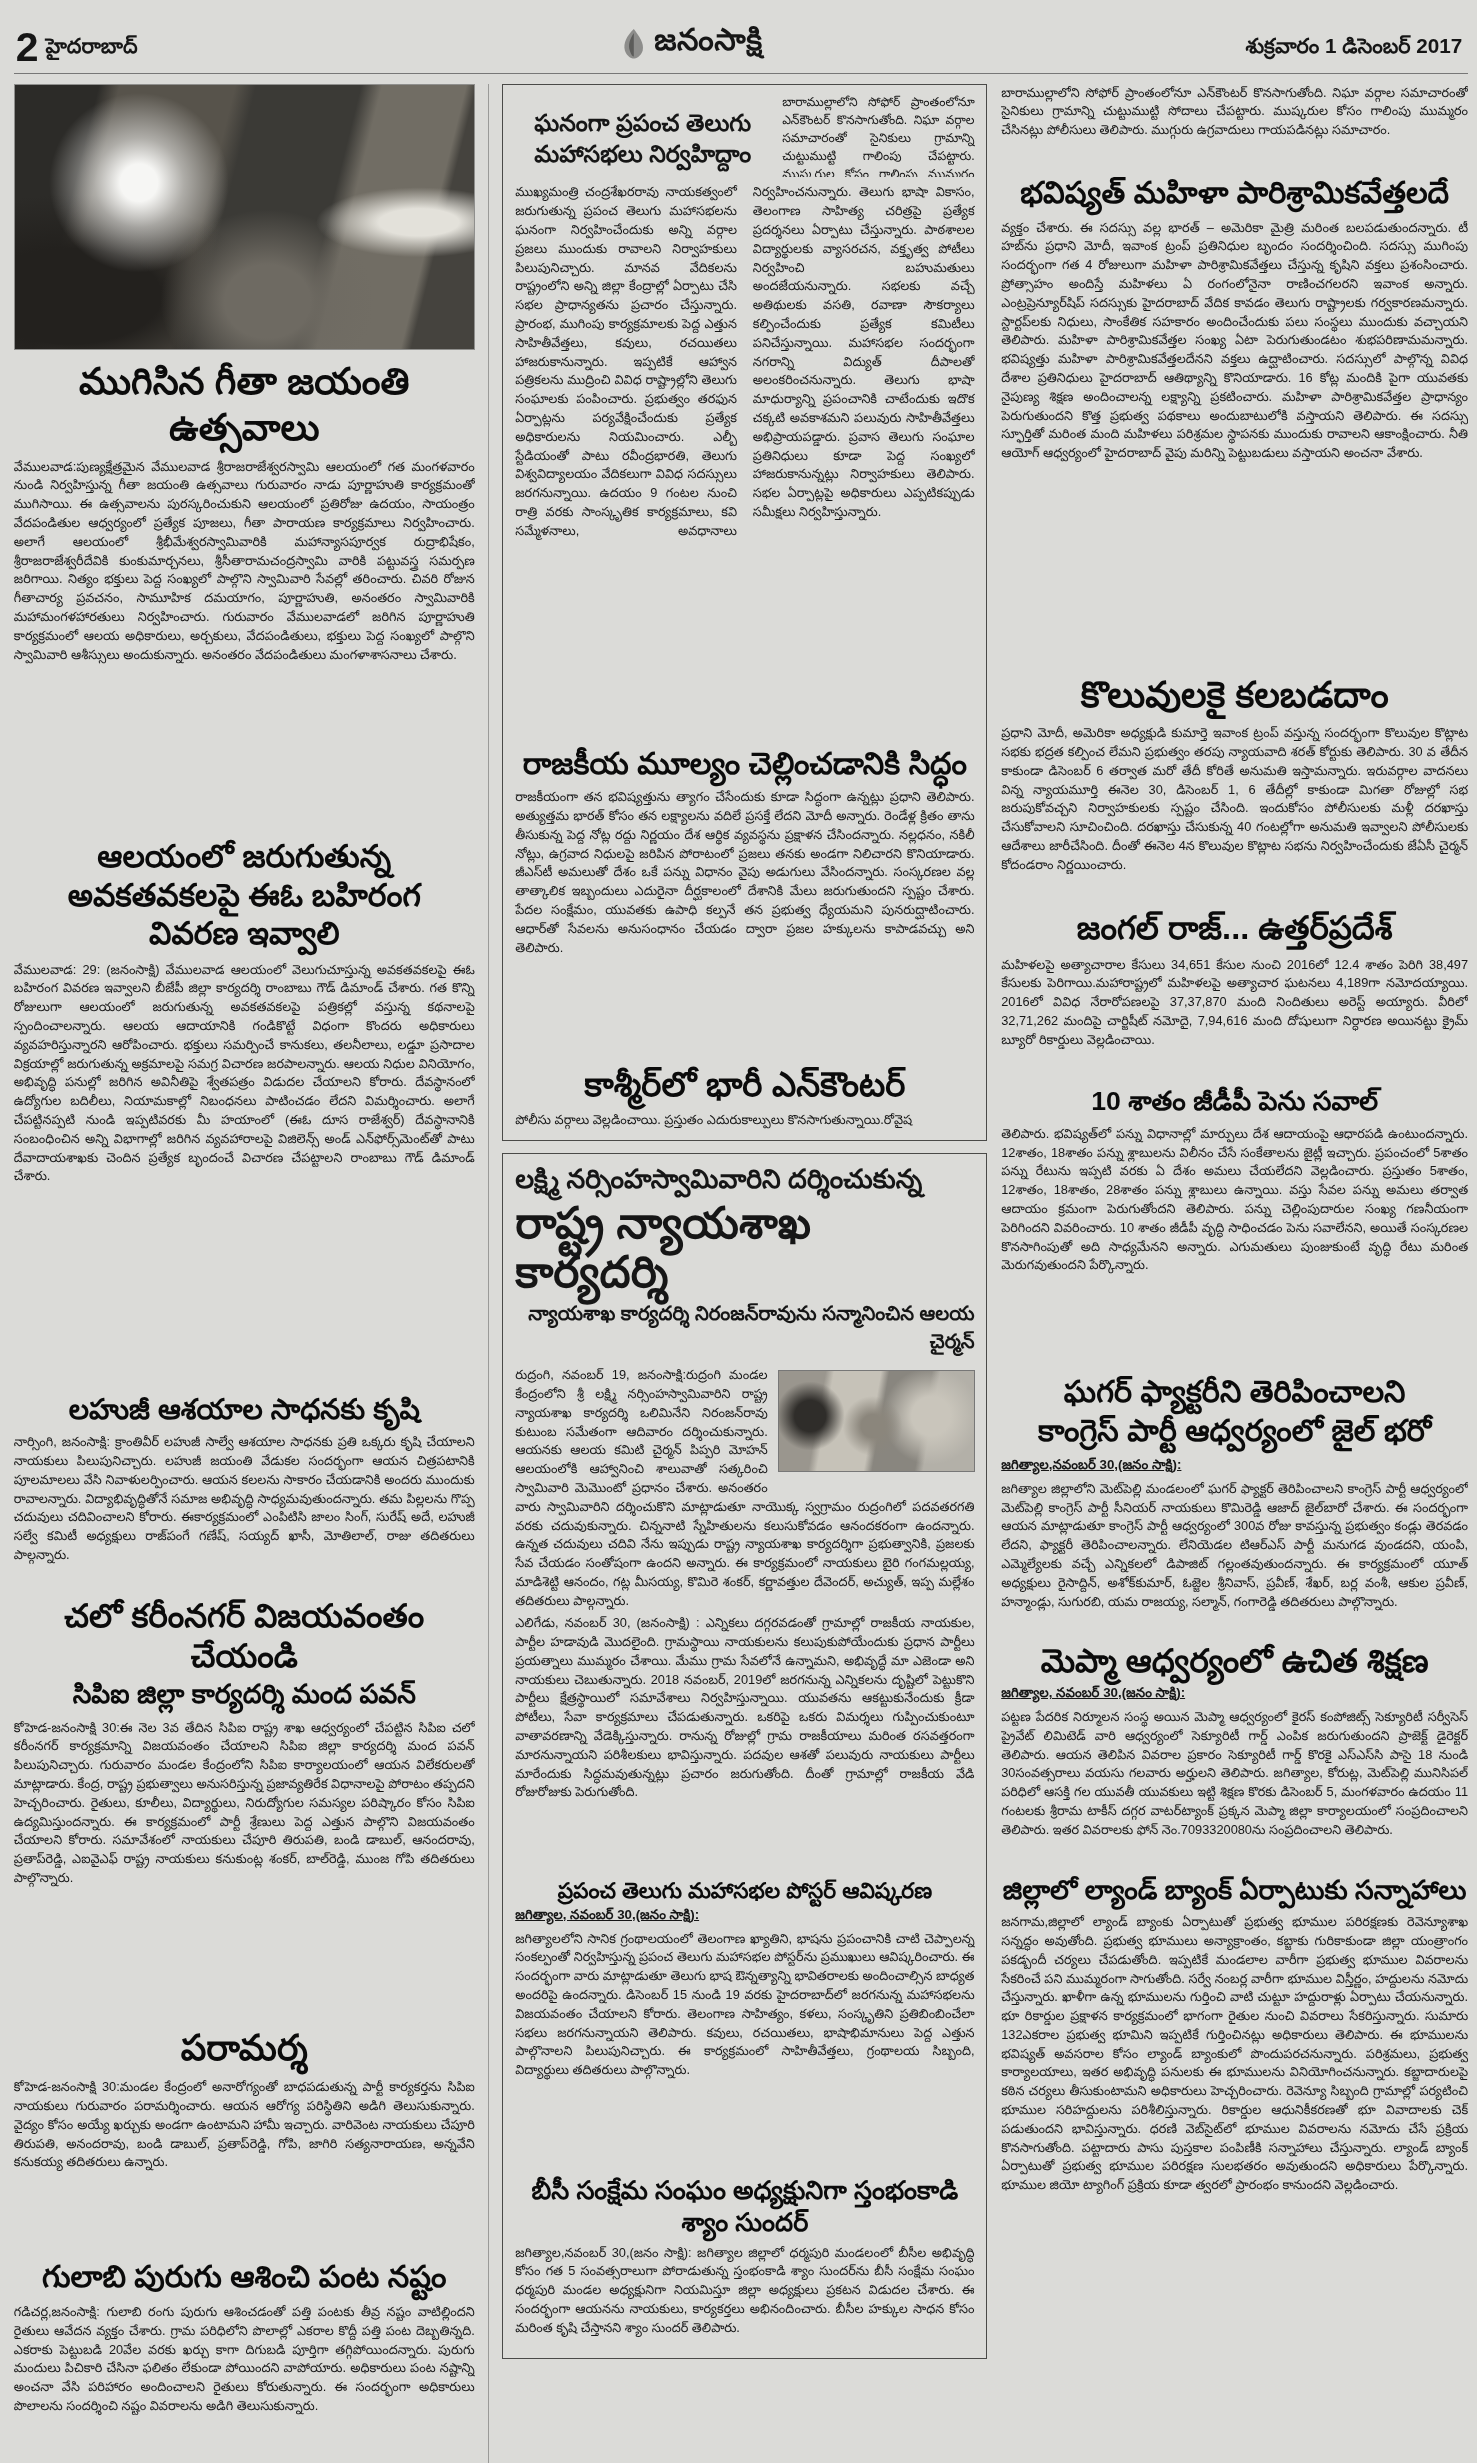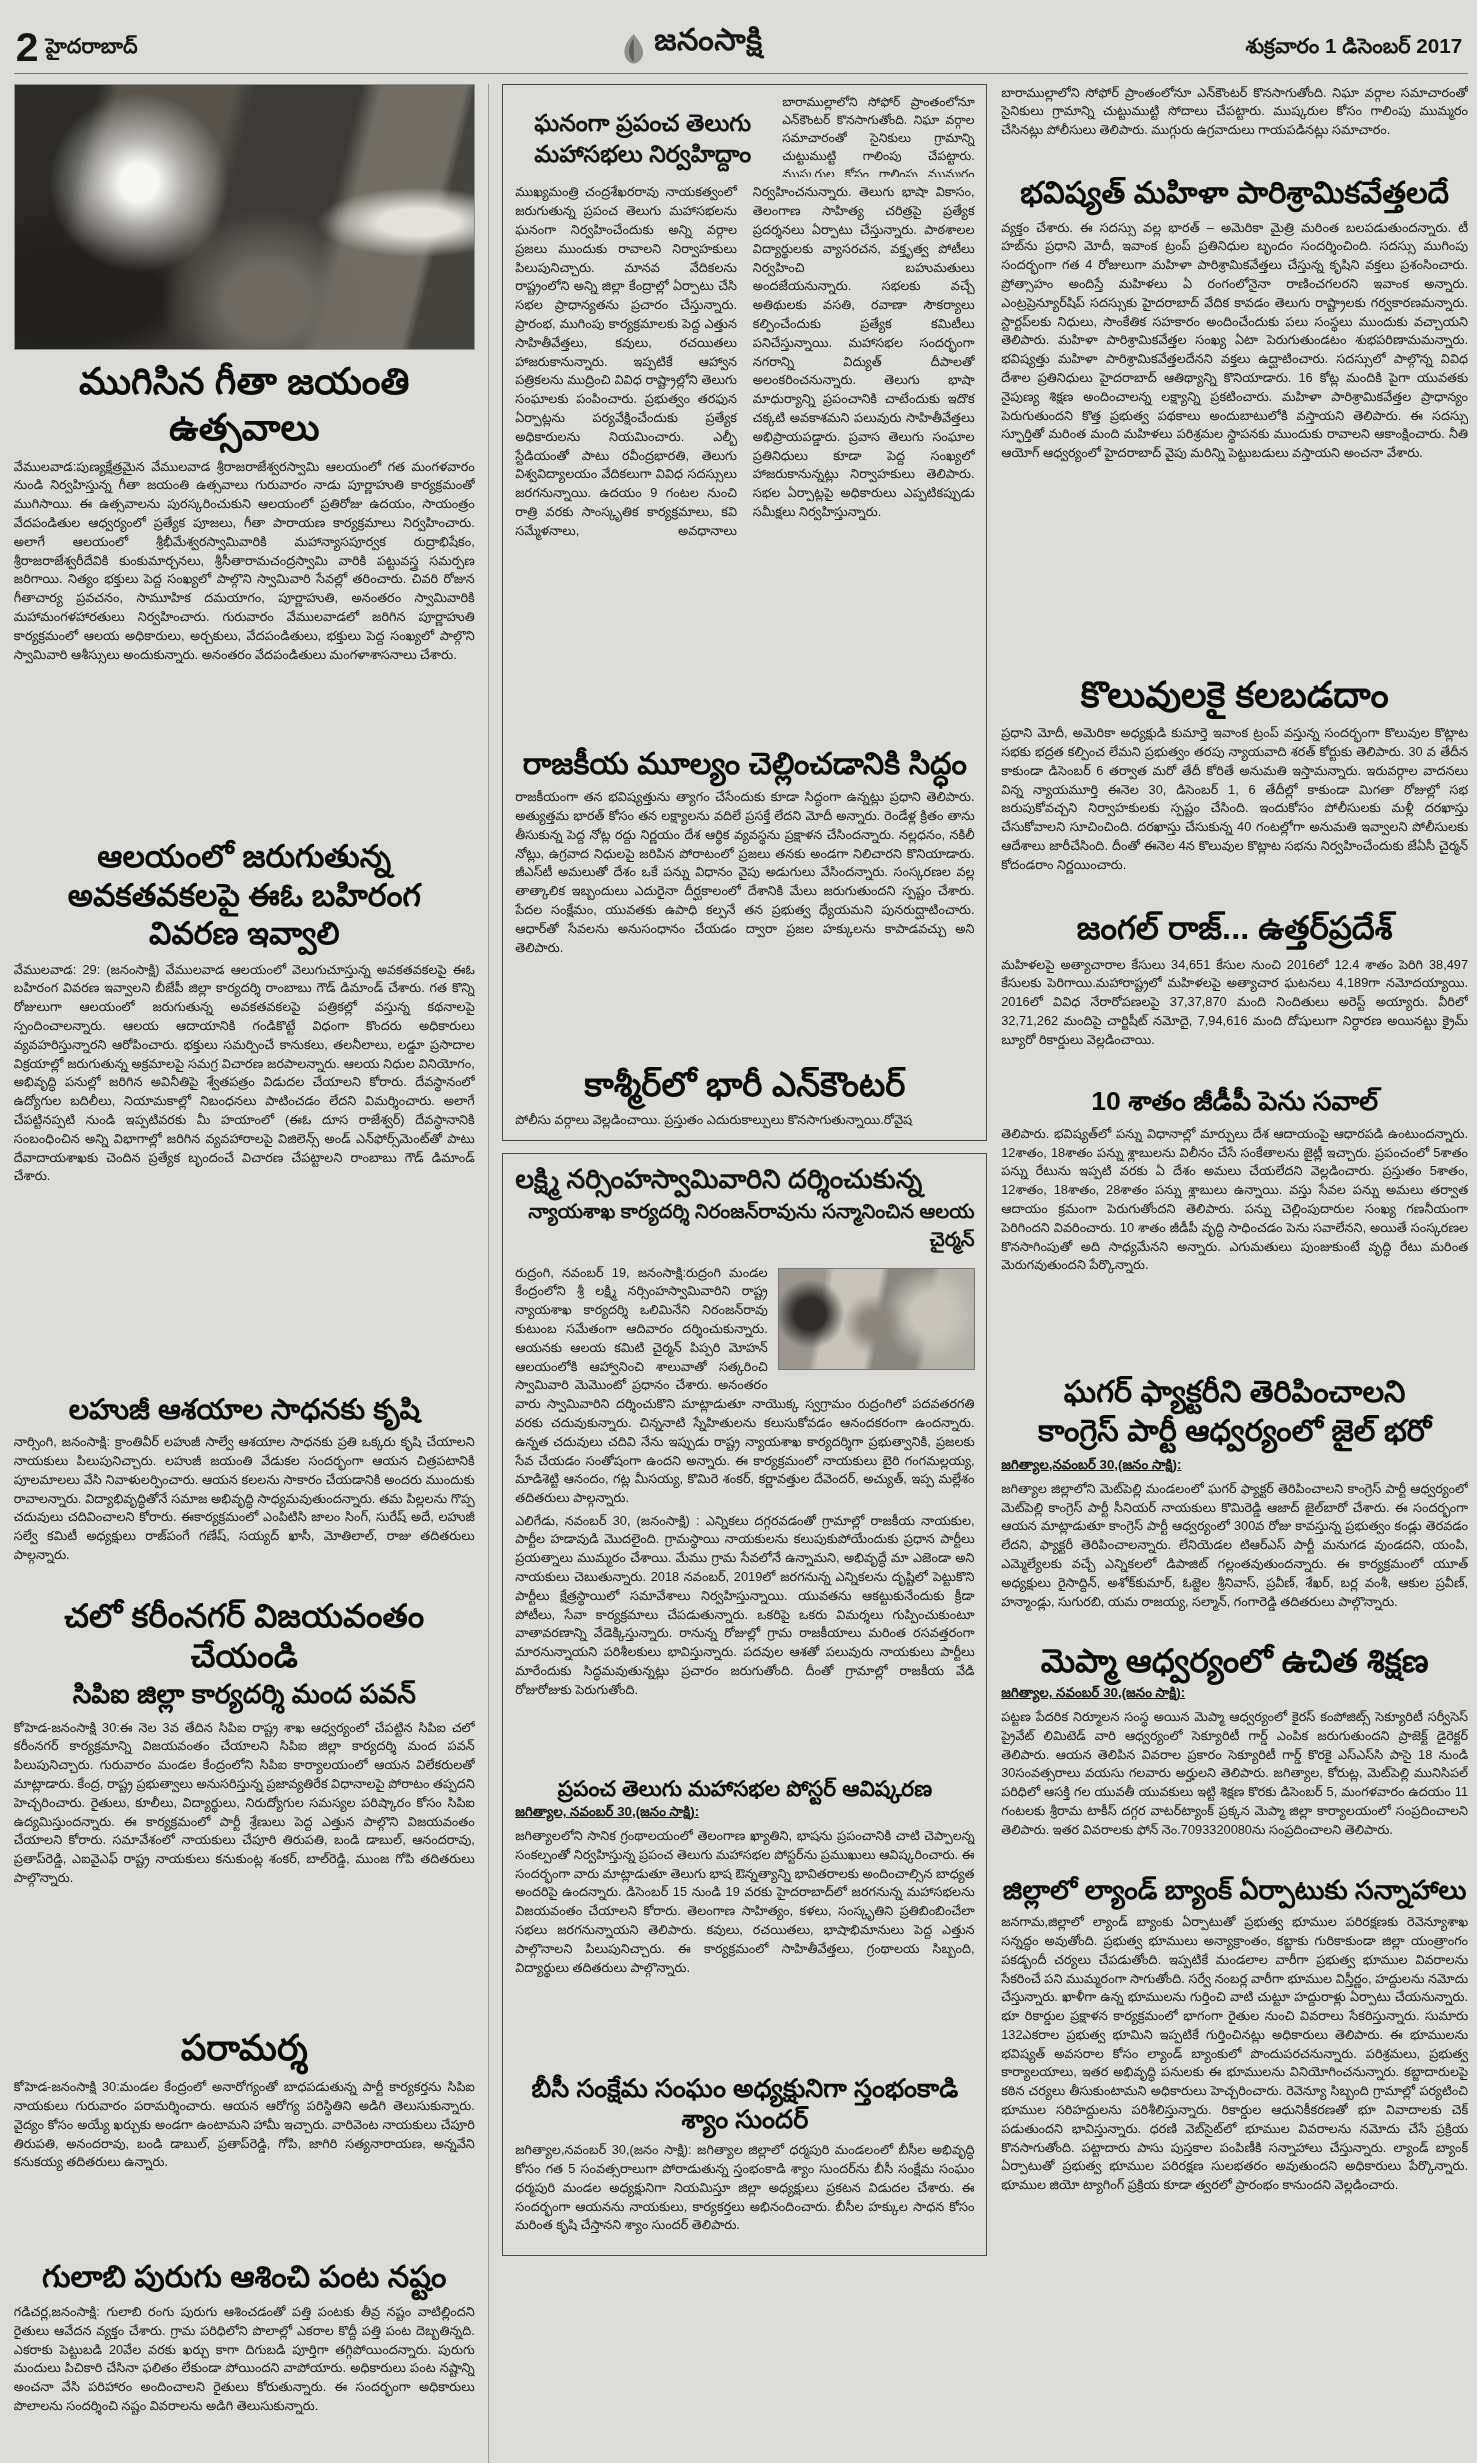--- a/index.html
+++ b/index.html
@@ -6,21 +6,21 @@
   .paper{
     width:1478px;height:2464px;margin:0 auto;background:#dbdbd8;color:#161616;
     font-family:"Liberation Sans","DejaVu Sans",sans-serif;
     box-sizing:border-box;padding:9.9px 9.9px 5.9px 13.8px;overflow:hidden;position:relative;
   }
   
   .masthead-row{display:flex;align-items:flex-end;justify-content:space-between;height:51px;padding:3.9px 5.9px 2px 2px;}
   .mh-left{display:flex;align-items:flex-end;gap:6.9px;}
   .page-num{font-size:41px;font-weight:700;line-height:.85;}
   .city{font-size:20.7px;font-weight:700;padding-bottom:2px;}
-  .mh-center{display:flex;align-items:flex-end;gap:8px;font-size:30.5px;font-weight:800;letter-spacing:0.5px;}
+  .mh-center{display:flex;align-items:center;gap:8px;font-size:30.5px;font-weight:800;letter-spacing:0.5px;}
   .mh-date{font-size:20.7px;font-weight:700;padding-bottom:2px;}
   .head-rule{border-bottom:1.5px solid #777;margin:5.9px 0 9.9px 0;}
   
   .cols{display:flex;gap:13.8px;}
   .col-left{width:461px;flex:none;border-right:1px solid #9a9a98;padding-right:12.8px;}
   .col-mid{width:485px;flex:none;}
   .col-right{flex:1;min-width:0;}
   
   .body{text-align:justify;font-size:12.8px;line-height:1.47;overflow:hidden;word-break:break-word;}
   .hl{font-weight:700;text-align:center;line-height:1.22;color:#0b0b0b;}
@@ -149,20 +149,21 @@
 
         <div class="hl hl-m2">రాజకీయ మూల్యం చెల్లించడానికి సిద్ధం</div>
         <div class="body b-mulyam">రాజకీయంగా తన భవిష్యత్తును త్యాగం చేసేందుకు కూడా సిద్ధంగా ఉన్నట్లు ప్రధాని తెలిపారు. అత్యుత్తమ భారత్ కోసం తన లక్ష్యాలను వదిలే ప్రసక్తే లేదని మోదీ అన్నారు. రెండేళ్ల క్రితం తాను తీసుకున్న పెద్ద నోట్ల రద్దు నిర్ణయం దేశ ఆర్థిక వ్యవస్థను ప్రక్షాళన చేసిందన్నారు. నల్లధనం, నకిలీ నోట్లు, ఉగ్రవాద నిధులపై జరిపిన పోరాటంలో ప్రజలు తనకు అండగా నిలిచారని కొనియాడారు. జీఎస్‌టీ అమలుతో దేశం ఒకే పన్ను విధానం వైపు అడుగులు వేసిందన్నారు. సంస్కరణల వల్ల తాత్కాలిక ఇబ్బందులు ఎదురైనా దీర్ఘకాలంలో దేశానికి మేలు జరుగుతుందని స్పష్టం చేశారు. పేదల సంక్షేమం, యువతకు ఉపాధి కల్పనే తన ప్రభుత్వ ధ్యేయమని పునరుద్ఘాటించారు. ఆధార్‌తో సేవలను అనుసంధానం చేయడం ద్వారా ప్రజల హక్కులను కాపాడవచ్చు అని తెలిపారు.</div>
 
         <div class="hl hl-m3">కాశ్మీర్‌లో భారీ ఎన్‌కౌంటర్</div>
         <div class="tail-line">పోలీసు వర్గాలు వెల్లడించాయి. ప్రస్తుతం ఎదురుకాల్పులు కొనసాగుతున్నాయి.రోవైష</div>
       </div>
 
       <div class="mbox box2">
         <div class="kicker">లక్ష్మి నర్సింహస్వామివారిని దర్శించుకున్న</div>
+        <div class="hl-big">రాష్ట్ర న్యాయశాఖ కార్యదర్శి</div>
         <div class="hl-sub">న్యాయశాఖ కార్యదర్శి నిరంజన్‌రావును సన్మానించిన ఆలయ చైర్మన్</div>
         <div class="body b-secr">
           <span class="temple-photo"></span><span>రుద్రంగి, నవంబర్ 19, జనంసాక్షి:రుద్రంగి మండల కేంద్రంలోని శ్రీ లక్ష్మి నర్సింహస్వామివారిని రాష్ట్ర న్యాయశాఖ కార్యదర్శి ఒలిమినేని నిరంజన్‌రావు కుటుంబ సమేతంగా ఆదివారం దర్శించుకున్నారు. ఆయనకు ఆలయ కమిటి చైర్మన్ పిప్పరి మోహన్ ఆలయంలోకి ఆహ్వానించి శాలువాతో సత్కరించి స్వామివారి మెమొంటో ప్రధానం చేశారు. అనంతరం వారు స్వామివారిని దర్శించుకొని మాట్లాడుతూ నాయొక్క స్వగ్రామం రుద్రంగిలో పదవతరగతి వరకు చదువుకున్నారు. చిన్ననాటి స్నేహితులను కలుసుకోవడం ఆనందకరంగా ఉందన్నారు. ఉన్నత చదువులు చదివి నేను ఇప్పుడు రాష్ట్ర న్యాయశాఖ కార్యదర్శిగా ప్రభుత్వానికి, ప్రజలకు సేవ చేయడం సంతోషంగా ఉందని అన్నారు. ఈ కార్యక్రమంలో నాయకులు బైరి గంగమల్లయ్య, మాడిశెట్టి ఆనందం, గట్ల మీసయ్య, కొమిరె శంకర్, కర్ణావత్తుల దేవెందర్, అచ్యుత్, ఇప్ప మల్లేశం తదితరులు పాల్గన్నారు.</span>
         </div>
 
         <div class="body b-kola">ఎలిగేడు, నవంబర్ 30, (జనంసాక్షి) : ఎన్నికలు దగ్గరవడంతో గ్రామాల్లో రాజకీయ నాయకుల, పార్టీల హడావుడి మొదలైంది. గ్రామస్థాయి నాయకులను కలుపుకుపోయేందుకు ప్రధాన పార్టీలు ప్రయత్నాలు ముమ్మరం చేశాయి. మేము గ్రామ సేవలోనే ఉన్నామని, అభివృద్ధే మా ఎజెండా అని నాయకులు చెబుతున్నారు. 2018 నవంబర్, 2019లో జరగనున్న ఎన్నికలను దృష్టిలో పెట్టుకొని పార్టీలు క్షేత్రస్థాయిలో సమావేశాలు నిర్వహిస్తున్నాయి. యువతను ఆకట్టుకునేందుకు క్రీడా పోటీలు, సేవా కార్యక్రమాలు చేపడుతున్నారు. ఒకరిపై ఒకరు విమర్శలు గుప్పించుకుంటూ వాతావరణాన్ని వేడెక్కిస్తున్నారు. రానున్న రోజుల్లో గ్రామ రాజకీయాలు మరింత రసవత్తరంగా మారనున్నాయని పరిశీలకులు భావిస్తున్నారు. పదవుల ఆశతో పలువురు నాయకులు పార్టీలు మారేందుకు సిద్ధమవుతున్నట్లు ప్రచారం జరుగుతోంది. దీంతో గ్రామాల్లో రాజకీయ వేడి రోజురోజుకు పెరుగుతోంది.</div>
 
         <div class="hl hl-m5s">ప్రపంచ తెలుగు మహాసభల పోస్టర్ ఆవిష్కరణ</div>
         <div class="dateline">జగిత్యాల, నవంబర్ 30,(జనం సాక్షి):</div>
         <div class="body b-khyati">జగిత్యాలలోని సానిక గ్రంథాలయంలో తెలంగాణ ఖ్యాతిని, భాషను ప్రపంచానికి చాటి చెప్పాలన్న సంకల్పంతో నిర్వహిస్తున్న ప్రపంచ తెలుగు మహాసభల పోస్టర్‌ను ప్రముఖులు ఆవిష్కరించారు. ఈ సందర్భంగా వారు మాట్లాడుతూ తెలుగు భాష ఔన్నత్యాన్ని భావితరాలకు అందించాల్సిన బాధ్యత అందరిపై ఉందన్నారు. డిసెంబర్ 15 నుండి 19 వరకు హైదరాబాద్‌లో జరగనున్న మహాసభలను విజయవంతం చేయాలని కోరారు. తెలంగాణ సాహిత్యం, కళలు, సంస్కృతిని ప్రతిబింబించేలా సభలు జరగనున్నాయని తెలిపారు. కవులు, రచయితలు, భాషాభిమానులు పెద్ద ఎత్తున పాల్గొనాలని పిలుపునిచ్చారు. ఈ కార్యక్రమంలో సాహితీవేత్తలు, గ్రంథాలయ సిబ్బంది, విద్యార్థులు తదితరులు పాల్గొన్నారు.</div>

